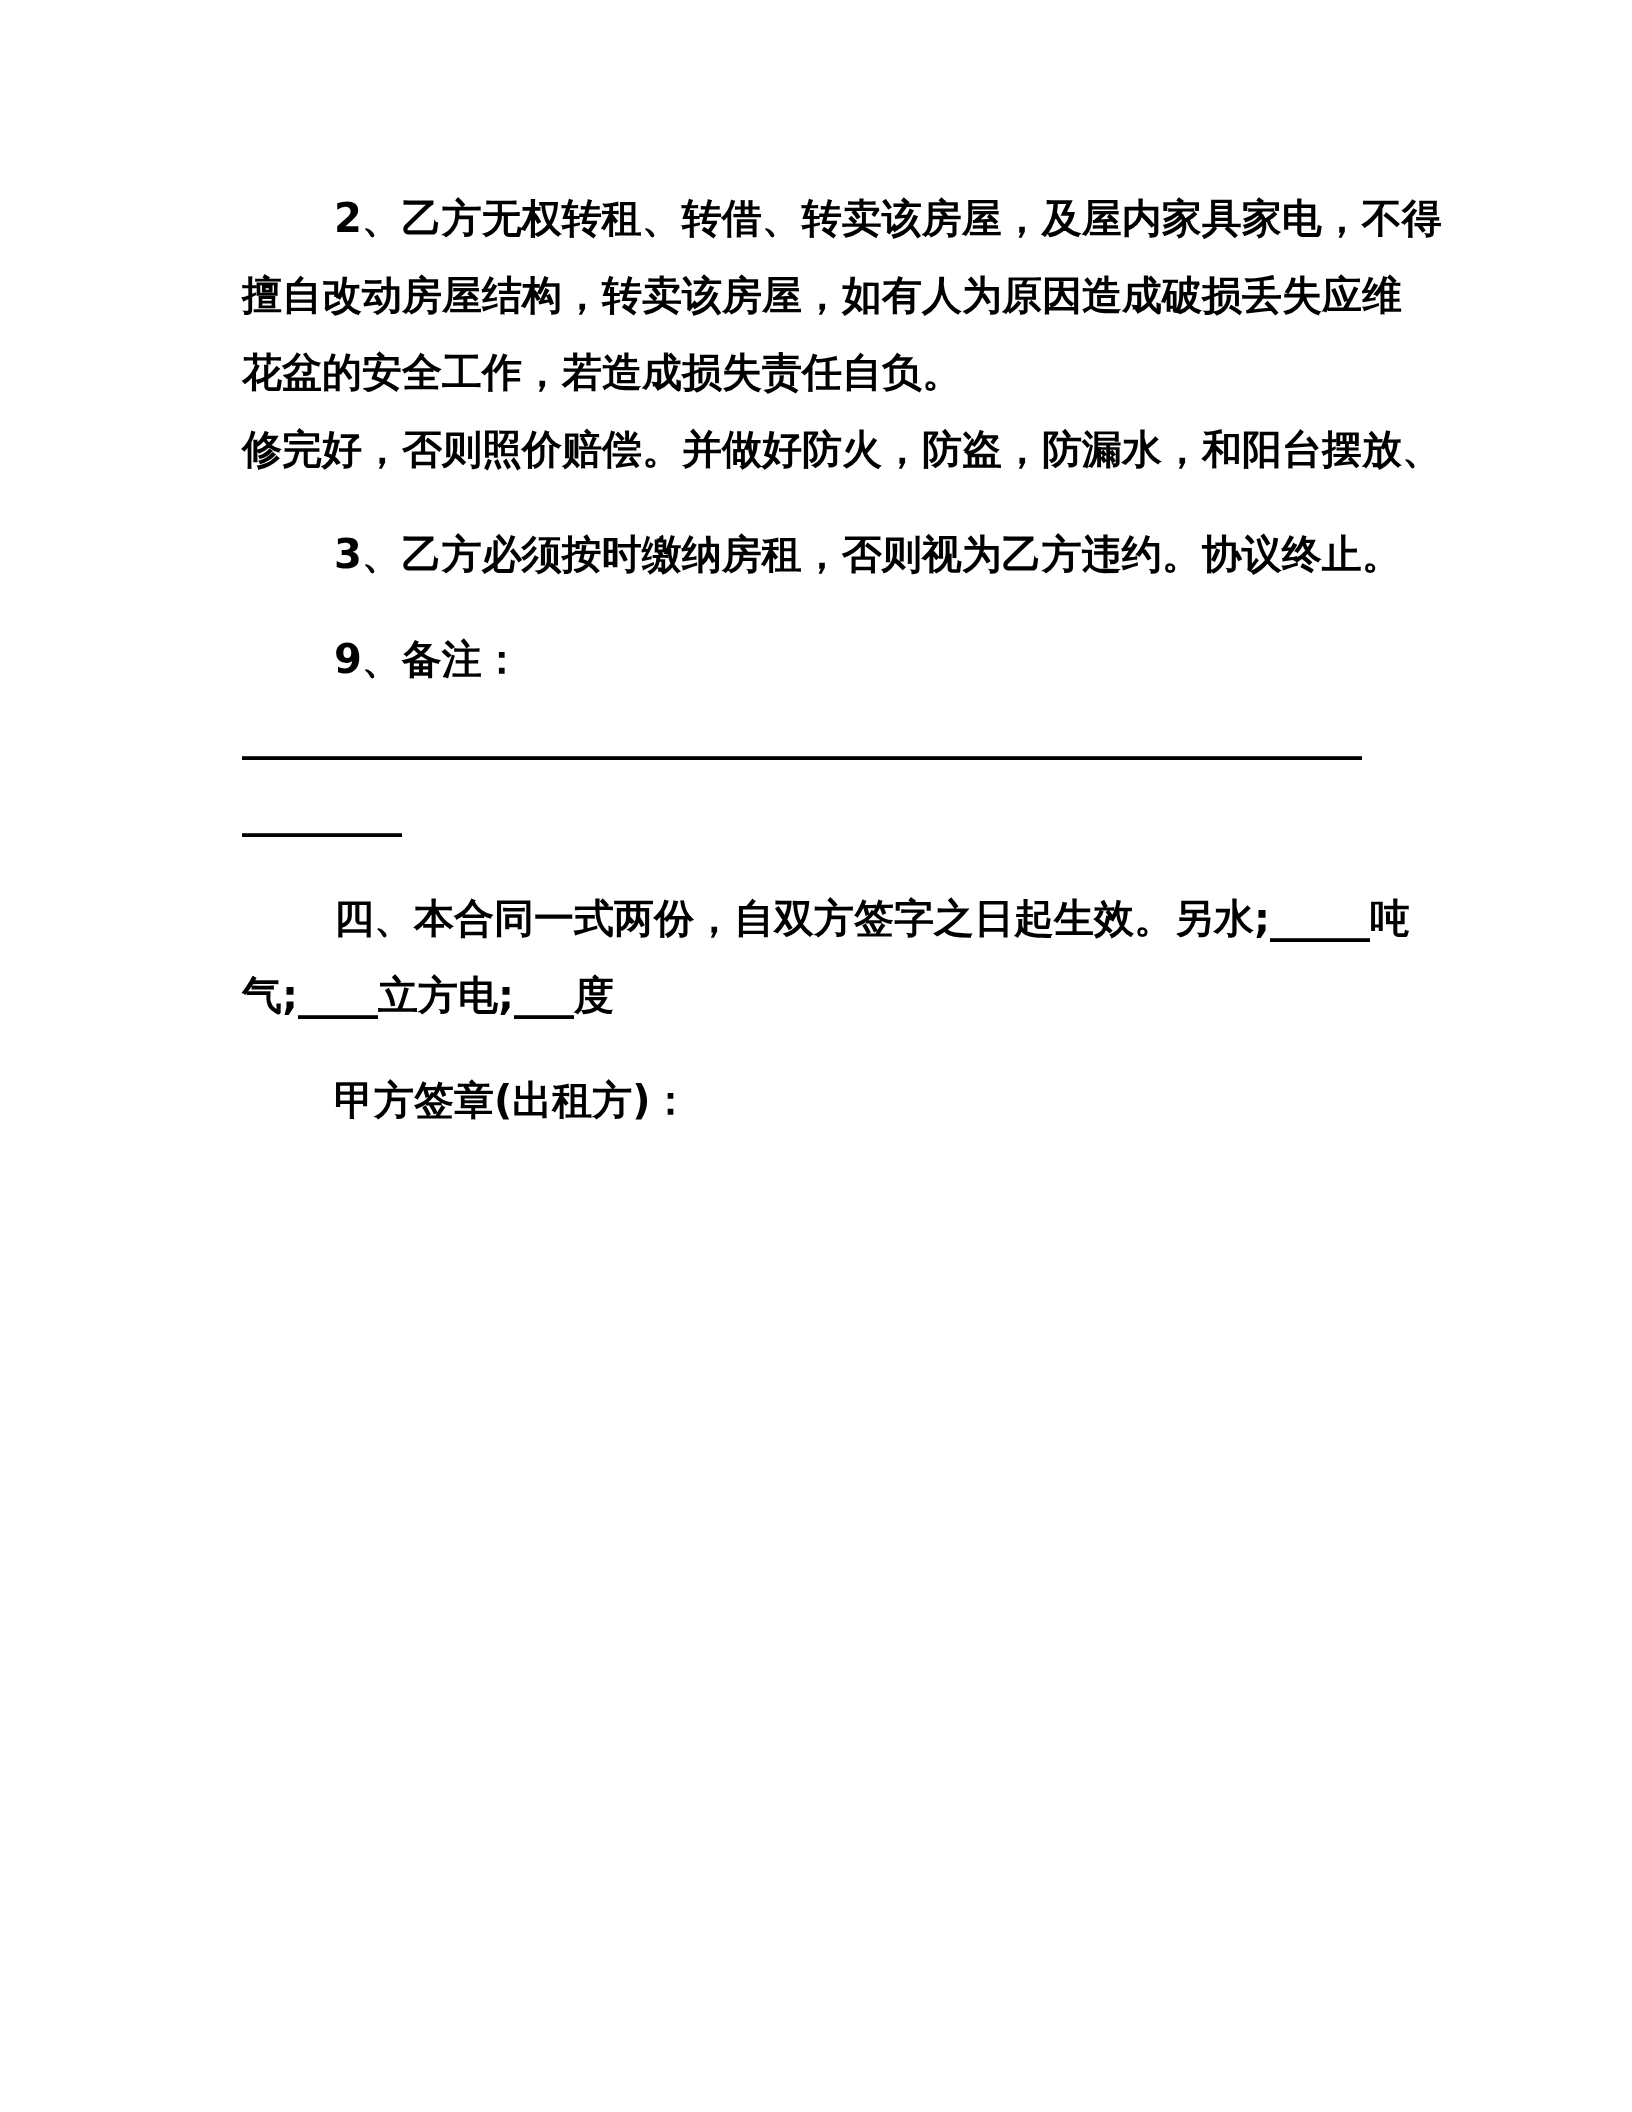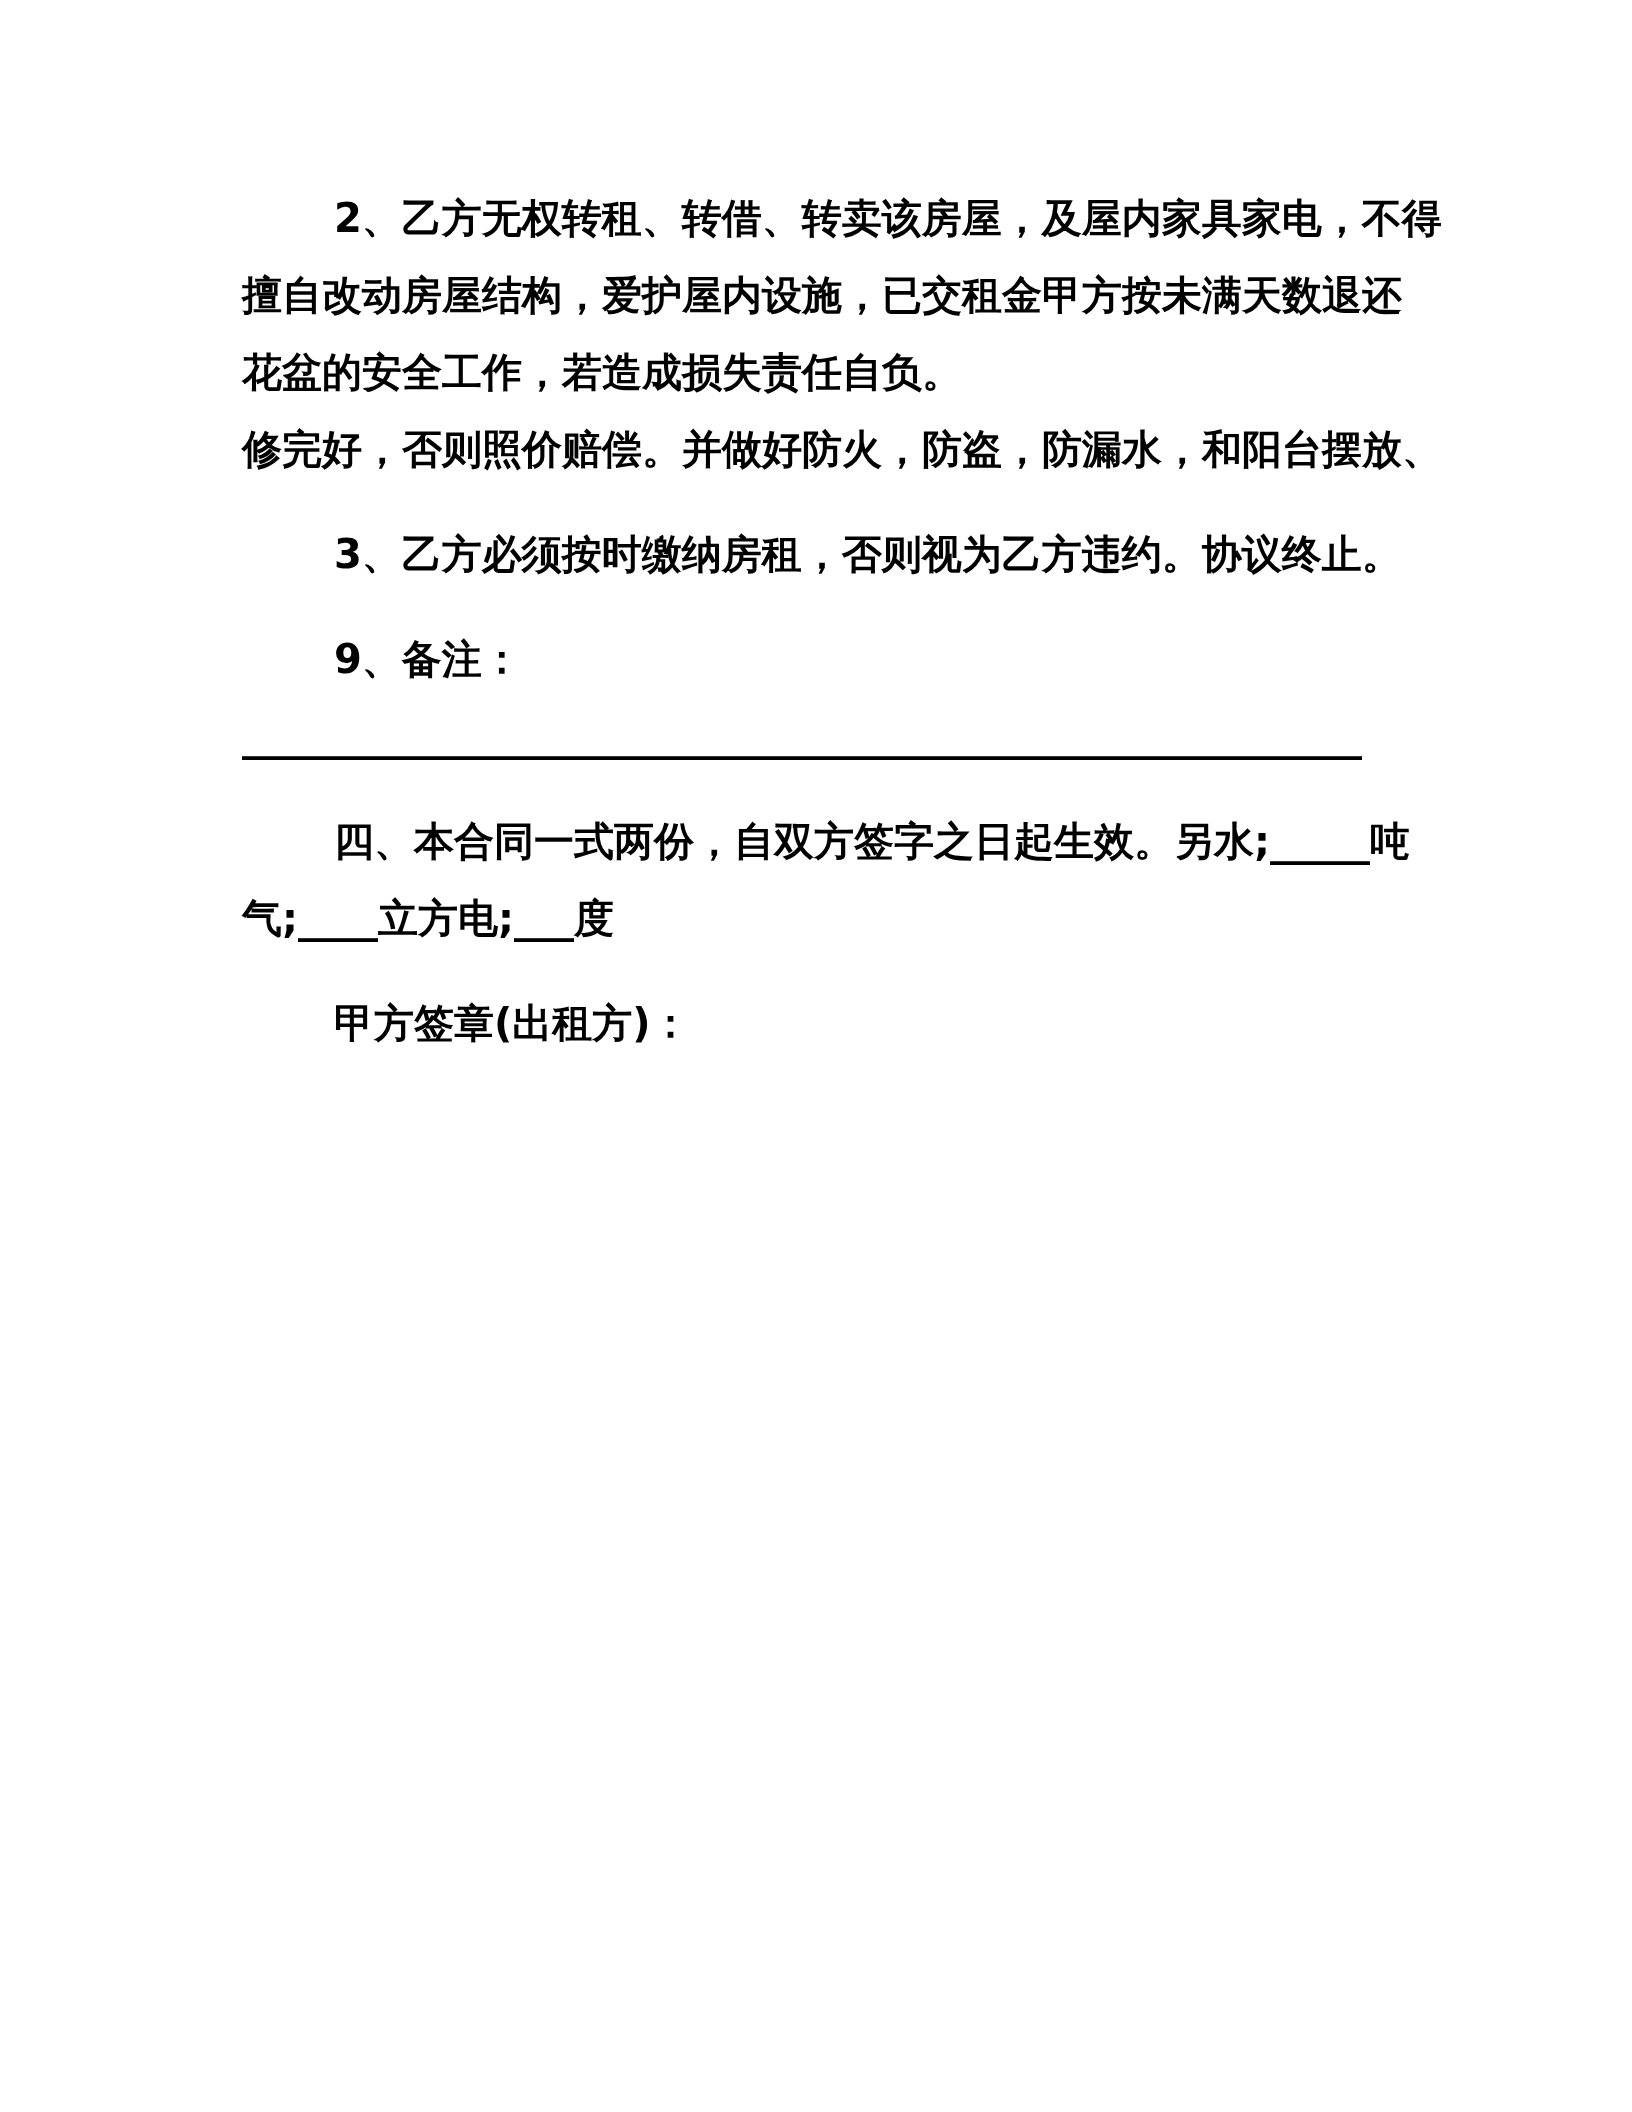--- a/index.html
+++ b/index.html
@@ -40,37 +40,38 @@
     text-indent: 92px;
   }
 </style>
 </head>
 <body>
 
 <div class="page">
 
   <div class="para">
     <div class="line line--indent">2、乙方无权转租、转借、转卖该房屋，及屋内家具家电，不得</div>
-    <div class="line">擅自改动房屋结构，爱护屋内设施，已交租金甲方按未满天数退还</div>
+    <div class="line">擅自改动房屋结构，转卖该房屋，如有人为原因造成破损丢失应维</div>
     <div class="line line--last">花盆的安全工作，若造成损失责任自负。</div>
     <div class="line">修完好，否则照价赔偿。并做好防火，防盗，防漏水，和阳台摆放、</div>
   </div>
 
   <div class="para">
     <div class="line line--indent line--last">3、乙方必须按时缴纳房租，否则视为乙方违约。协议终止。</div>
   </div>
 
 
 
   <div class="para para--tight">
     <div class="line line--indent line--last">9、备注：</div>
   </div>
 
   <div class="para">
     <div class="line line--last">________________________________________________________</div>
+    <div class="line line--last">________</div>
   </div>
 
   <div class="para">
     <div class="line line--indent">四、本合同一式两份，自双方签字之日起生效。另水;_____吨</div>
     <div class="line line--last">气;____立方电;___度</div>
   </div>
 
   <div class="para">
     <div class="line line--indent line--last">甲方签章(出租方)：</div>
   </div>

